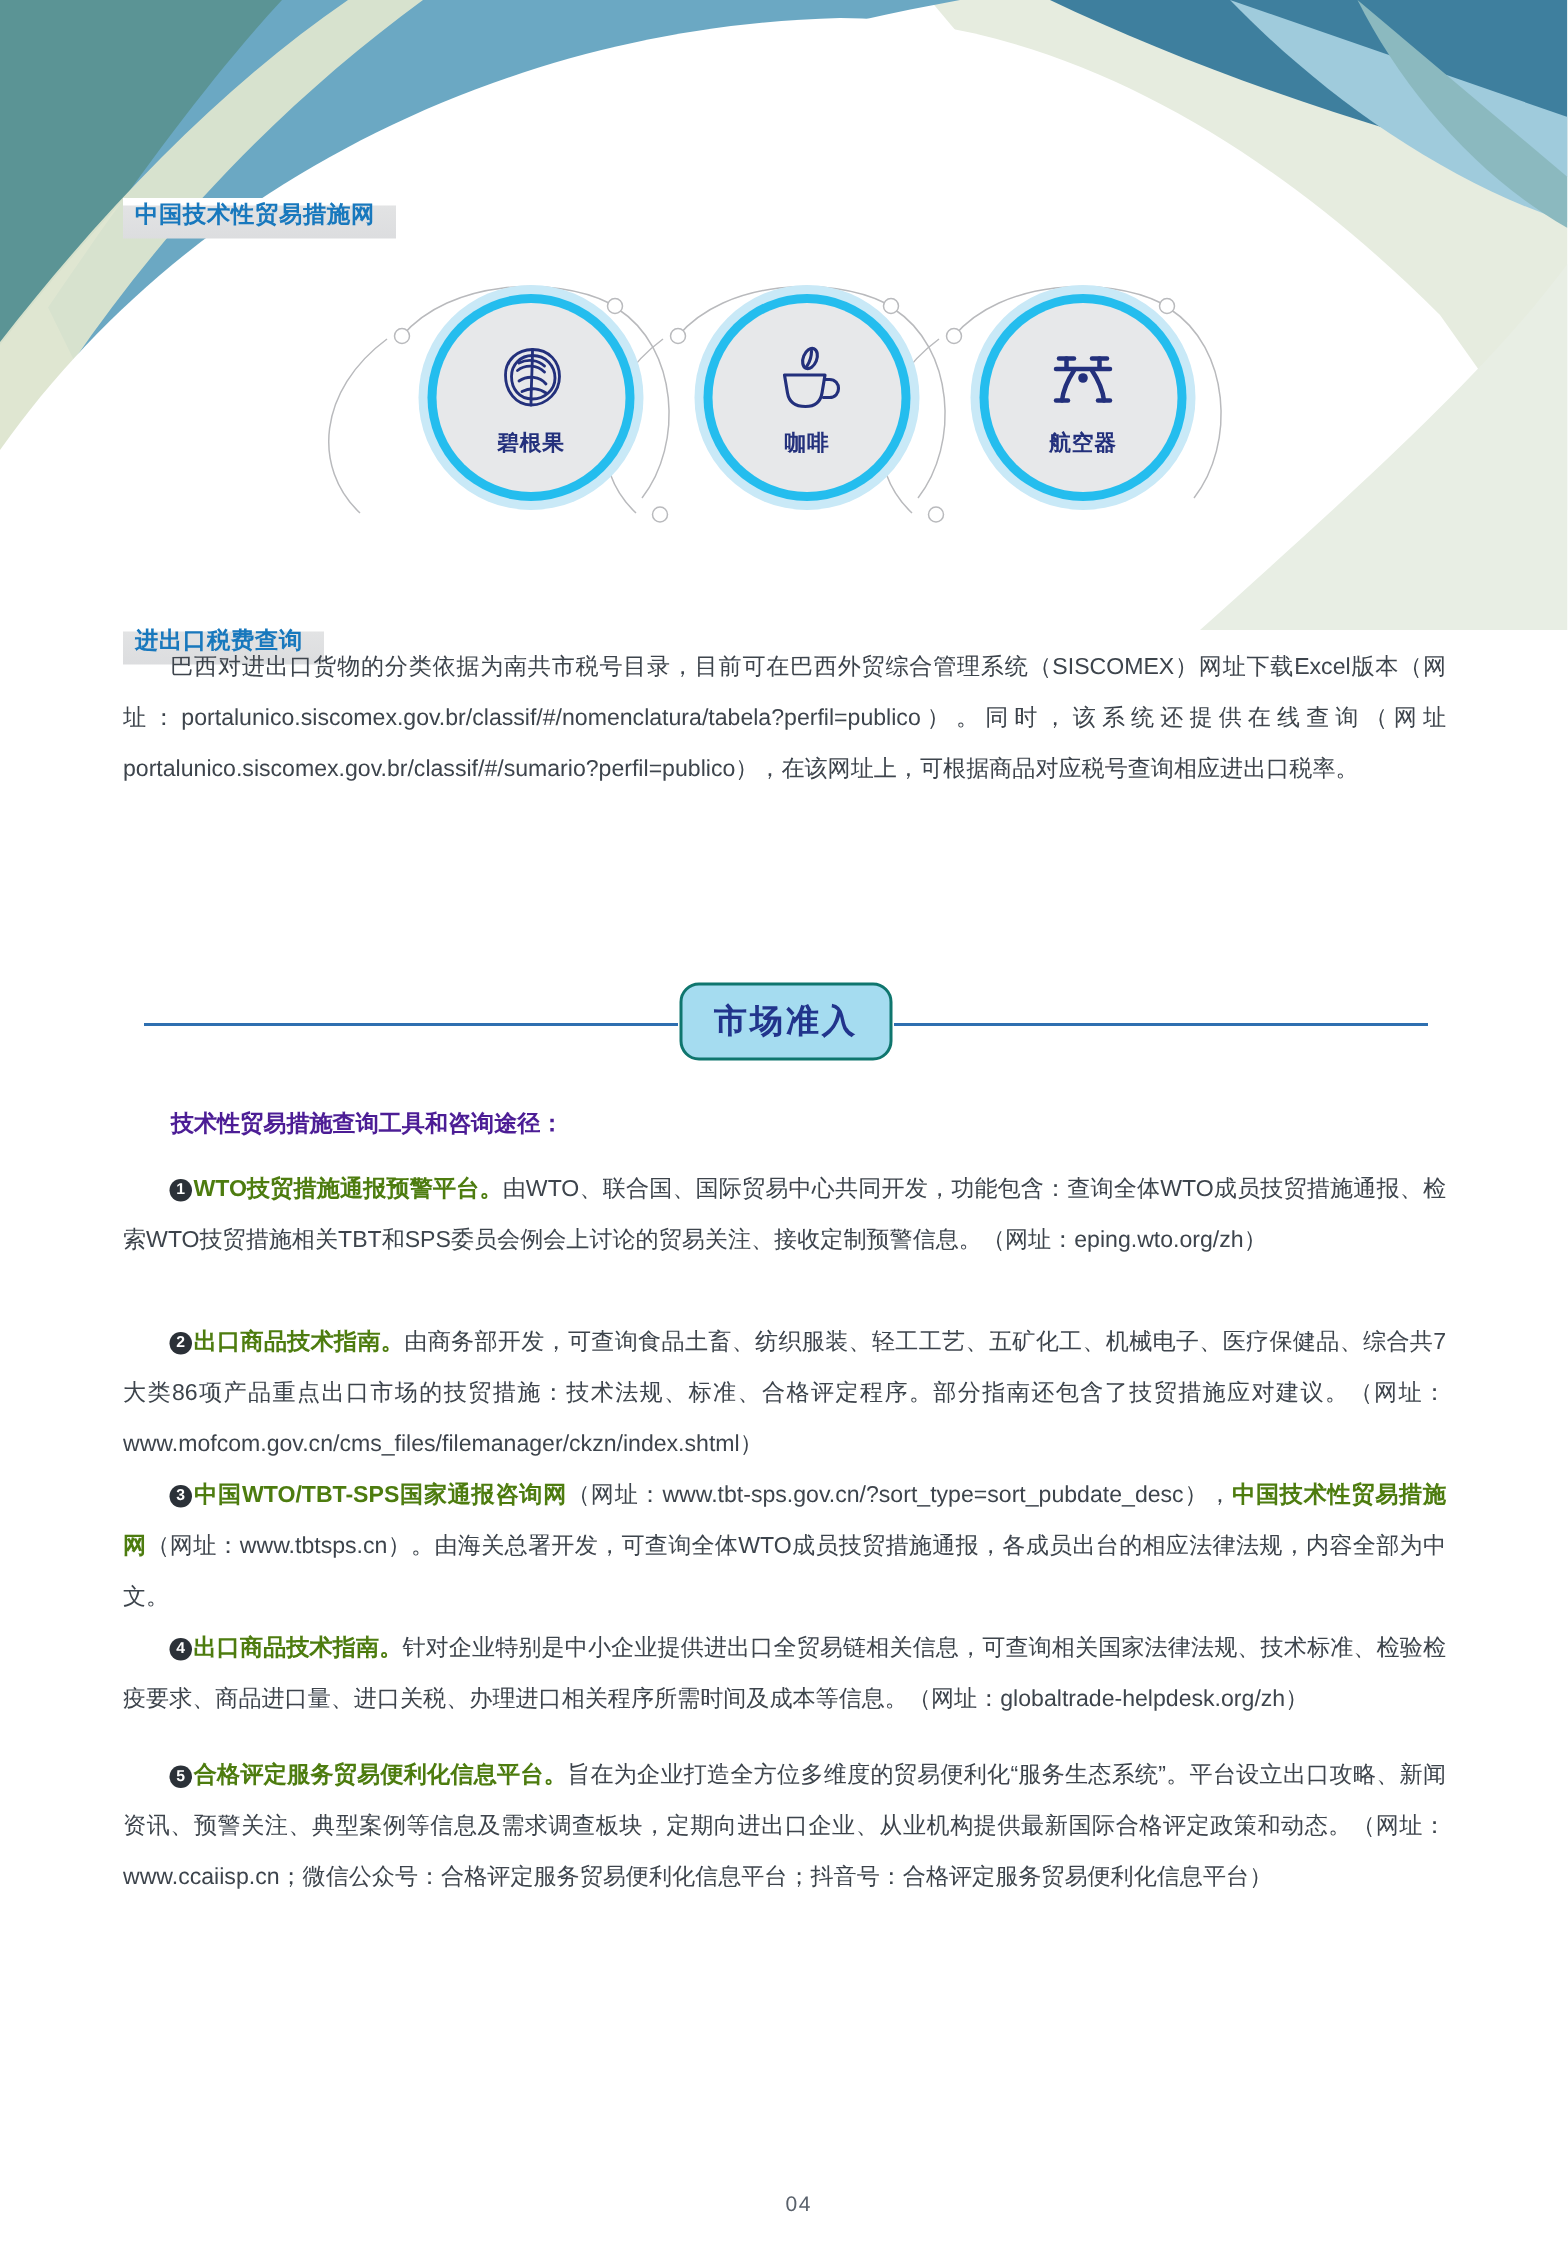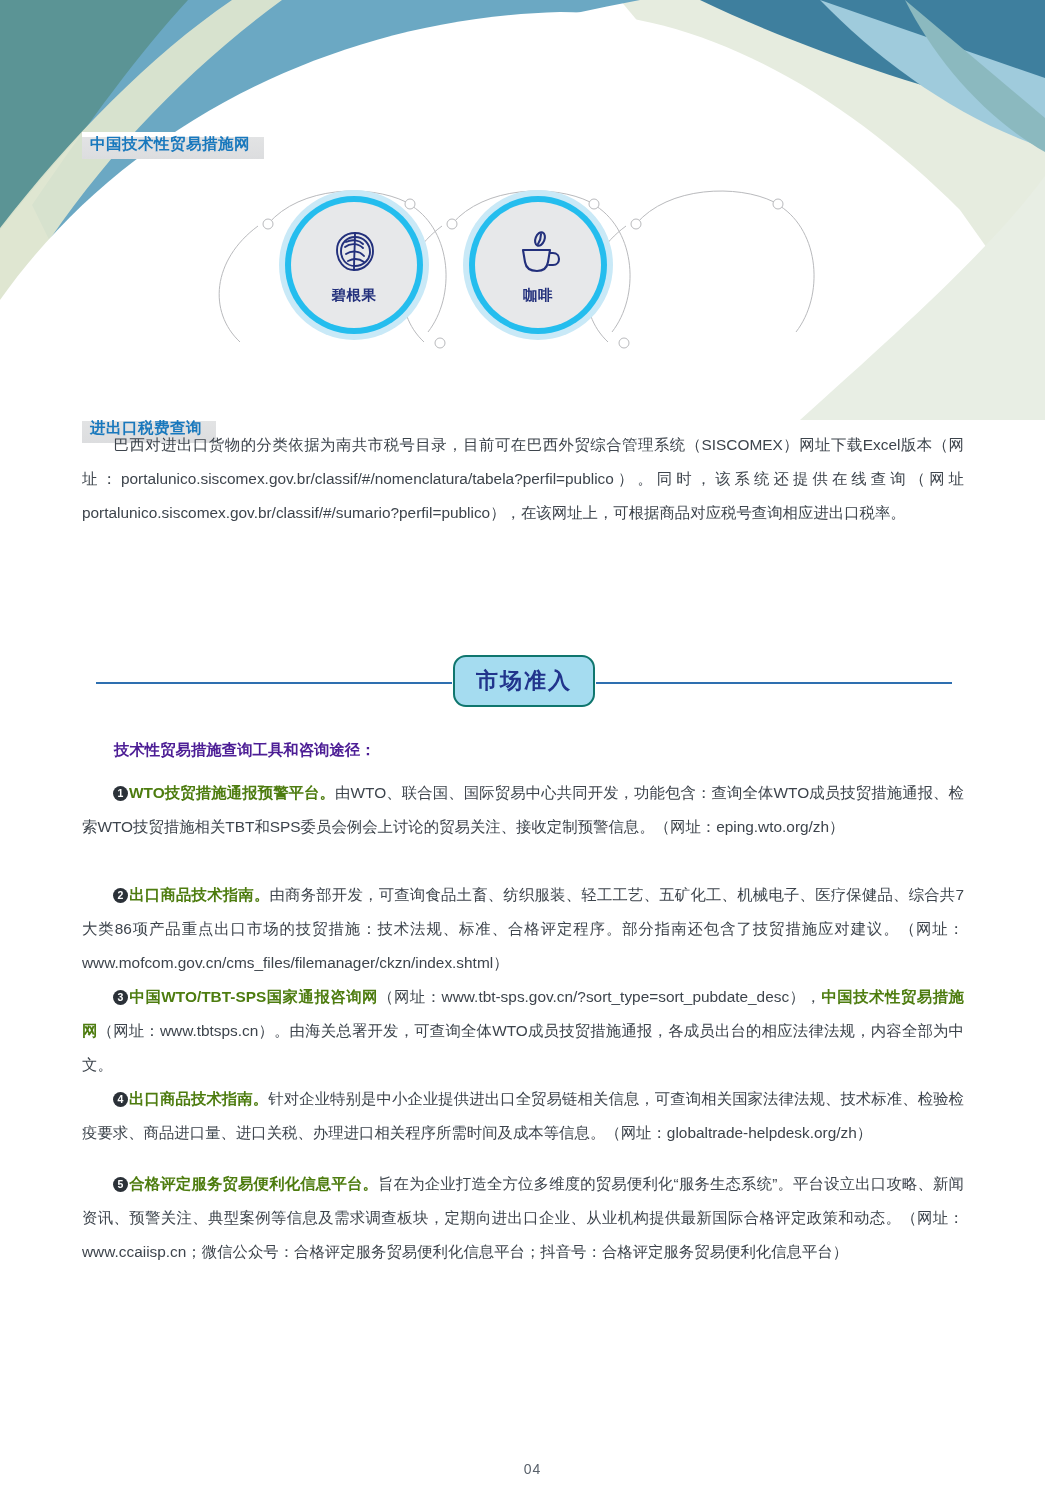--- a/index.html
+++ b/index.html
@@ -266,20 +266,41 @@
             <path d="M11,23 L38,23 L36,35 C35,41 31,44 25,44 C18,44 14,41 13,35 Z"></path>
             <path d="M38,26 L41,26 C45,26 47,29 47,32 C47,35 45,38 41,38 L37,38"></path>
             <ellipse cx="28" cy="12" rx="4.5" ry="7" transform="rotate(22 28 12)"></ellipse>
             <path d="M26,17 C28,14 29,10 29,7"></path>
           </svg>
         </div>
         <div class="clabel">咖啡</div>
       </div>
     </div>
 
+    <div class="circle-item" style="left:647px; top:10px;">
+      <div class="halo"></div>
+      <div class="ring"></div>
+      <div class="disc">
+        <div class="glyph">
+          <svg viewBox="0 0 52 52" width="52" height="52" fill="none" stroke="#23307c" stroke-width="3" stroke-linecap="round" stroke-linejoin="round">
+            <path d="M10,12 L20,12"></path>
+            <path d="M32,12 L42,12"></path>
+            <path d="M15,12 L15,18"></path>
+            <path d="M37,12 L37,18"></path>
+            <path d="M8,19 L44,19"></path>
+            <circle cx="26" cy="25" r="3.2" fill="#23307c" stroke="none"></circle>
+            <path d="M20,20 C16,26 13,32 12,40"></path>
+            <path d="M32,20 C36,26 39,32 40,40"></path>
+            <path d="M8,40 L16,40"></path>
+            <path d="M36,40 L44,40"></path>
+          </svg>
+        </div>
+        <div class="clabel">航空器</div>
+      </div>
+    </div>
   </div>
 
   <div class="section-head" style="top:416px; left:82px;">
     <span class="sh-text">进出口税费查询</span>
   </div>
 
   <div class="para" style="top:428px; left:82px; width:882px;">
     <span class="ind"></span><span>巴西对进出口货物的分类依据为南共市税号目录，目前可在巴西外贸综合管理系统（SISCOMEX）网址下载Excel版本（网址：portalunico.siscomex.gov.br/classif/#/nomenclatura/tabela?perfil=publico）。同时，该系统还提供在线查询（网址portalunico.siscomex.gov.br/classif/#/sumario?perfil=publico），在该网址上，可根据商品对应税号查询相应进出口税率。</span>
   </div>
 

